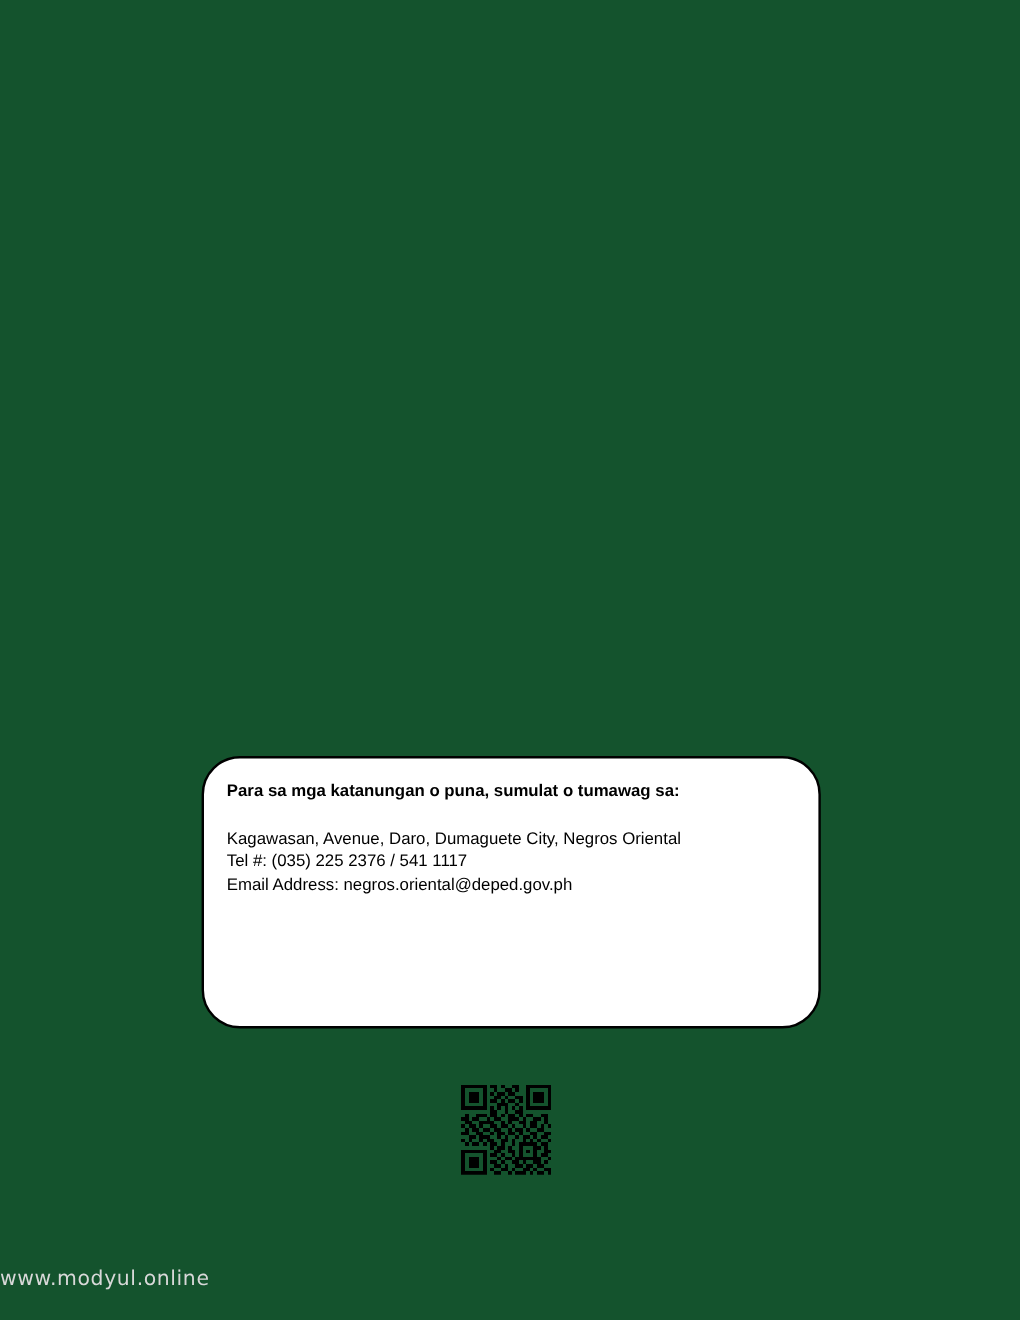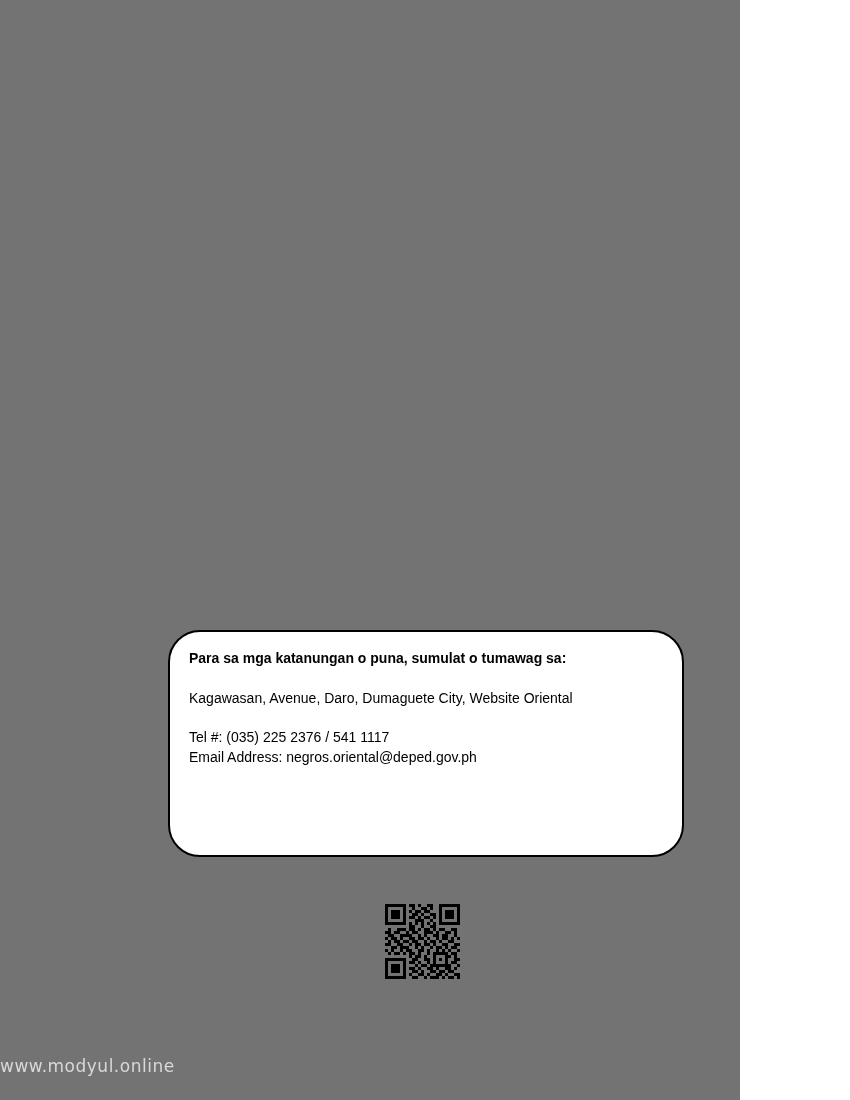--- a/index.html
+++ b/index.html
@@ -1,20 +1,20 @@
 <!DOCTYPE html>
 <html><head>
 <meta charset="utf-8">
 <style>
   html, body { margin: 0; padding: 0; background: #ffffff; }
   .page {
     position: relative;
-    width: 740px;
+    width: 850px;
     height: 1100px;
-    background: #737373;
+    background: #14532d;
     font-family: "Liberation Sans", sans-serif;
     color: #000000;
     overflow: hidden;
   }
   .contact-box {
     position: absolute;
     left: 168px;
     top: 630px;
     width: 516px;
     height: 227px;
@@ -28,21 +28,21 @@
     margin: 0 0 20px 0;
     font-size: 14px;
     line-height: 19.5px;
     font-weight: bold;
   }
   .contact-box p {
     margin: 0;
     font-size: 14px;
     line-height: 19.5px;
   }
-  .contact-group { margin-top: 20px; }
+  .contact-group { margin-top: 0; }
   .qr-wrap {
     position: absolute;
     left: 383px;
     top: 904px;
     width: 78px;
     height: 75px;
   }
   .qr-wrap svg {
     width: 100%;
     height: 100%;
@@ -62,21 +62,21 @@
 </style>
 </head>
 <body>
 
 <div class="page">
 
   <div class="contact-box">
     <p class="heading">Para sa mga katanungan o puna, sumulat o tumawag sa:</p>
 
     <div class="address-group">
-      <p>Kagawasan, Avenue, Daro, Dumaguete City, Website Oriental</p>
+      <p>Kagawasan, Avenue, Daro, Dumaguete City, Negros Oriental</p>
     </div>
 
     <div class="contact-group">
       <p>Tel #: (035) 225 2376 / 541 1117</p>
       <p>Email Address: negros.oriental@deped.gov.ph</p>
     </div>
   </div>
 
   <div class="qr-wrap">
     <svg xmlns="http://www.w3.org/2000/svg" viewBox="0 0 25 25" fill="#000000">

